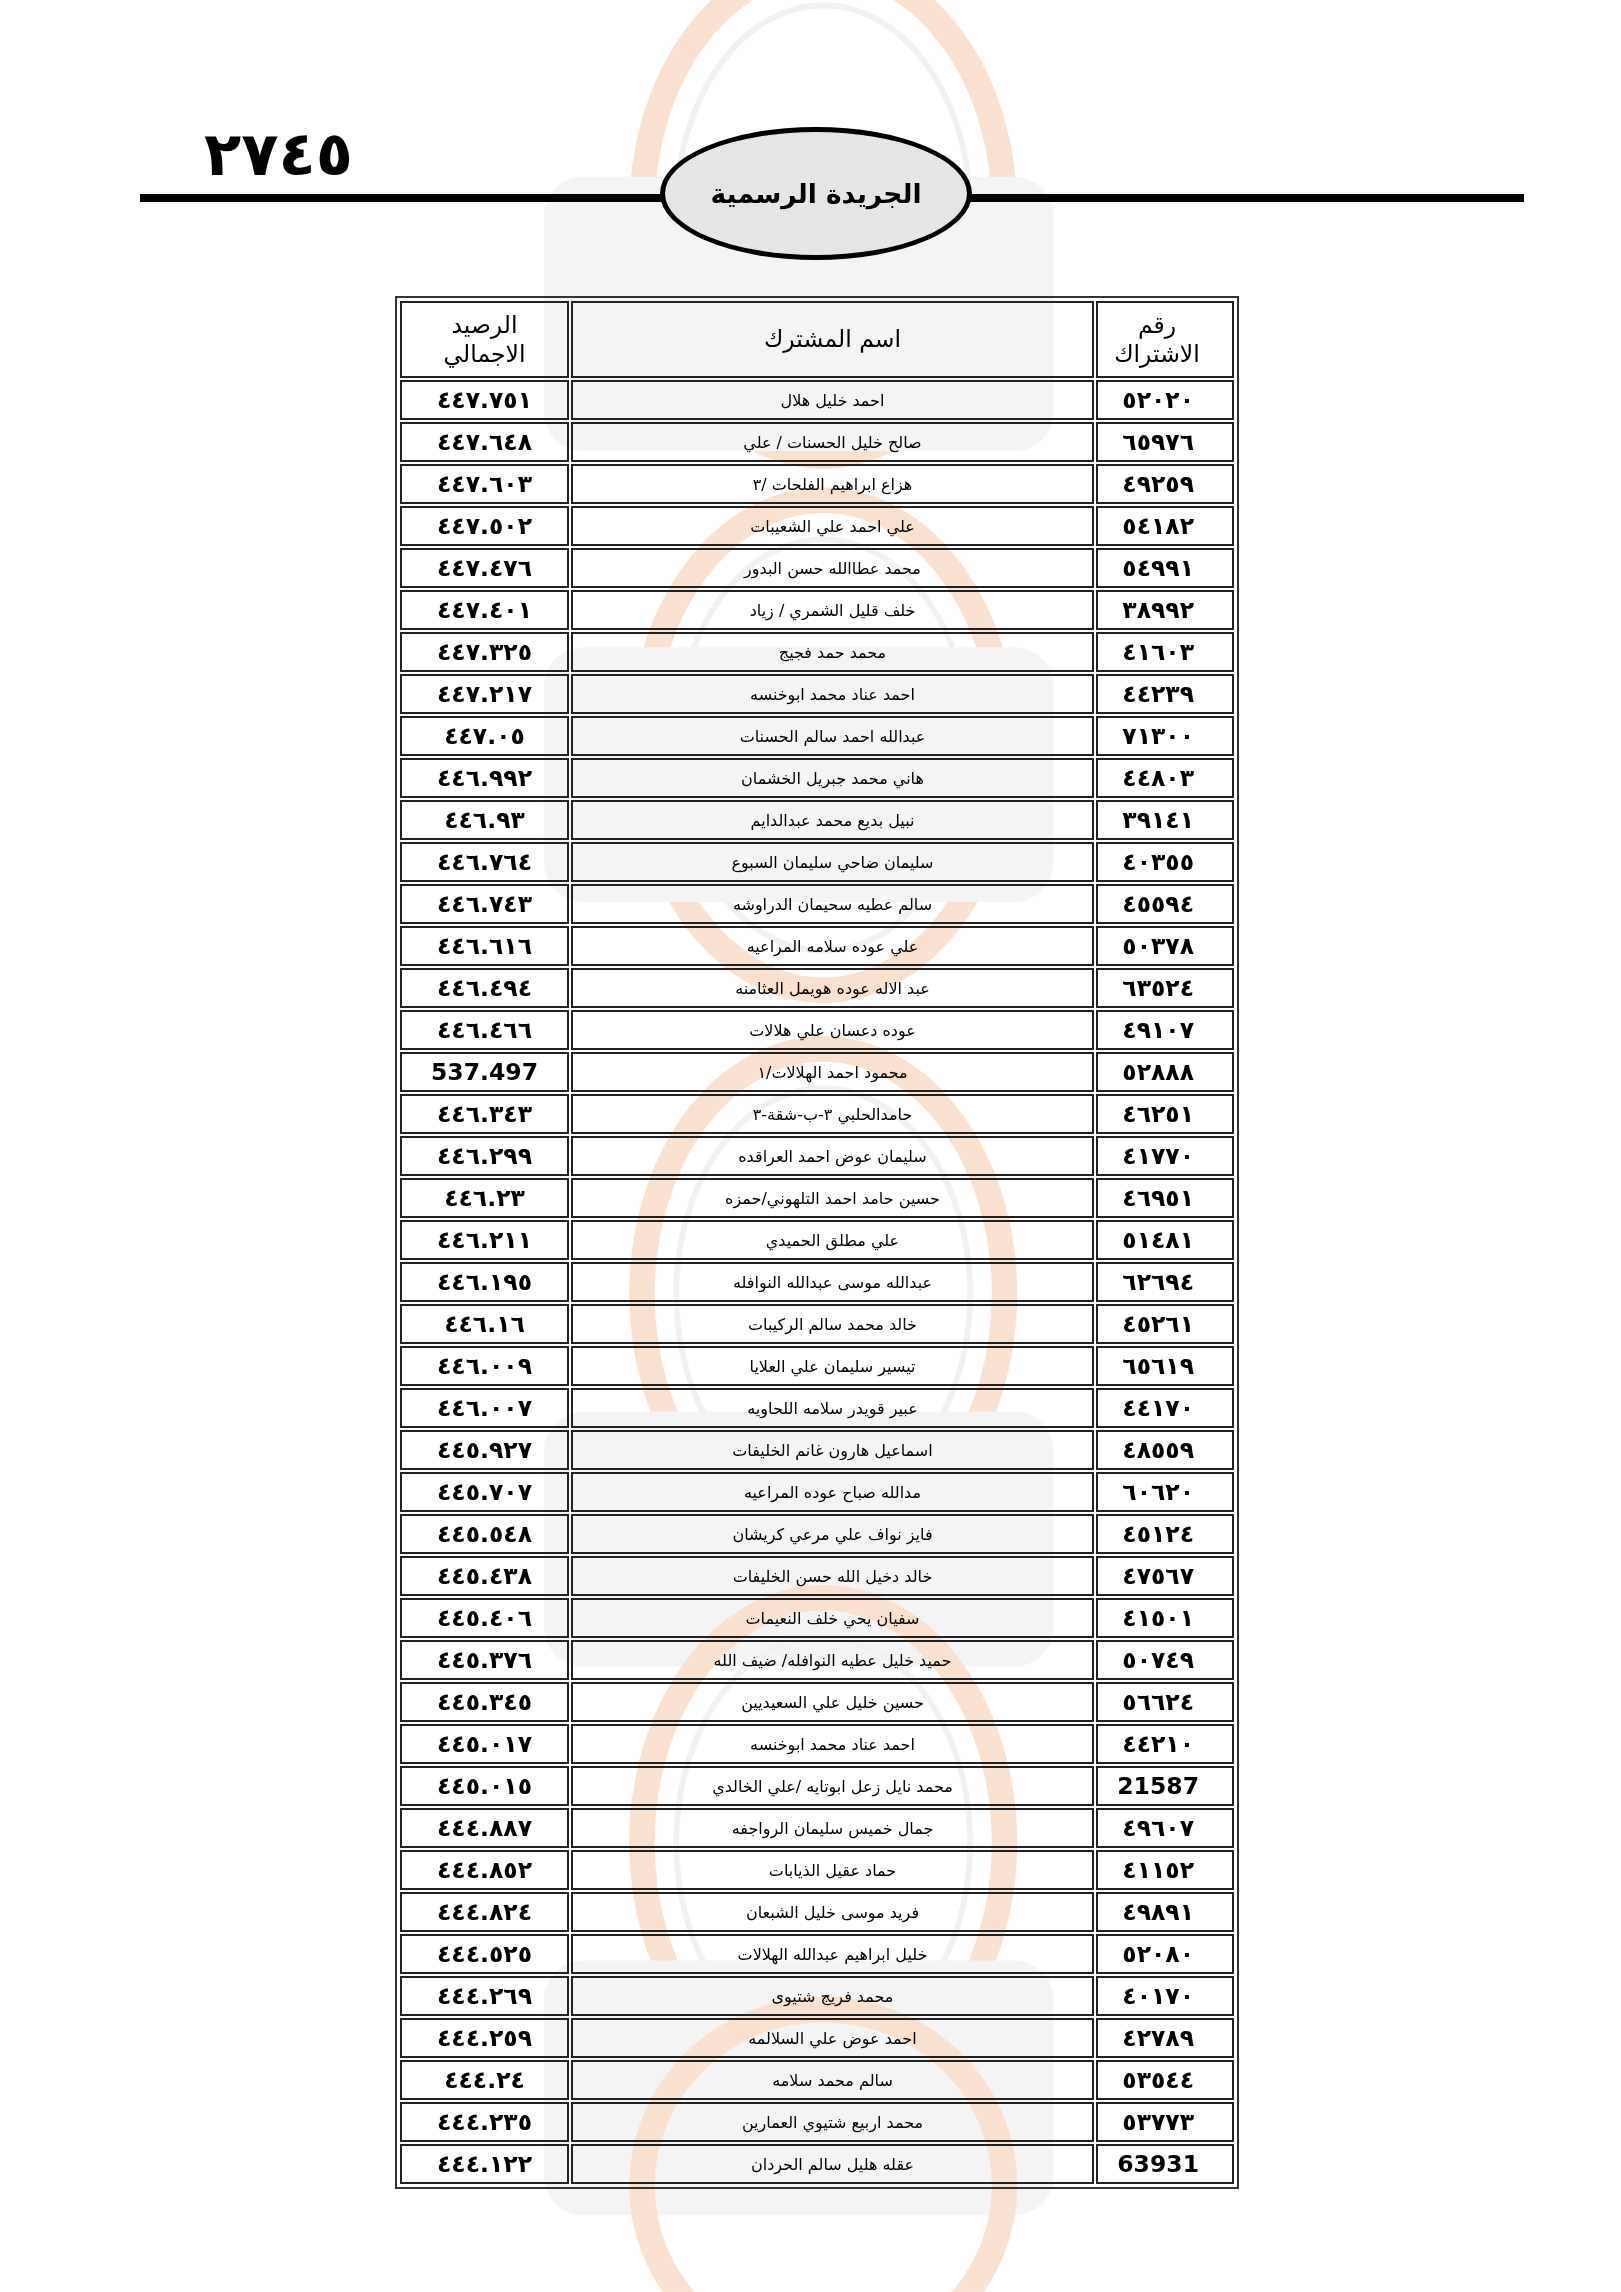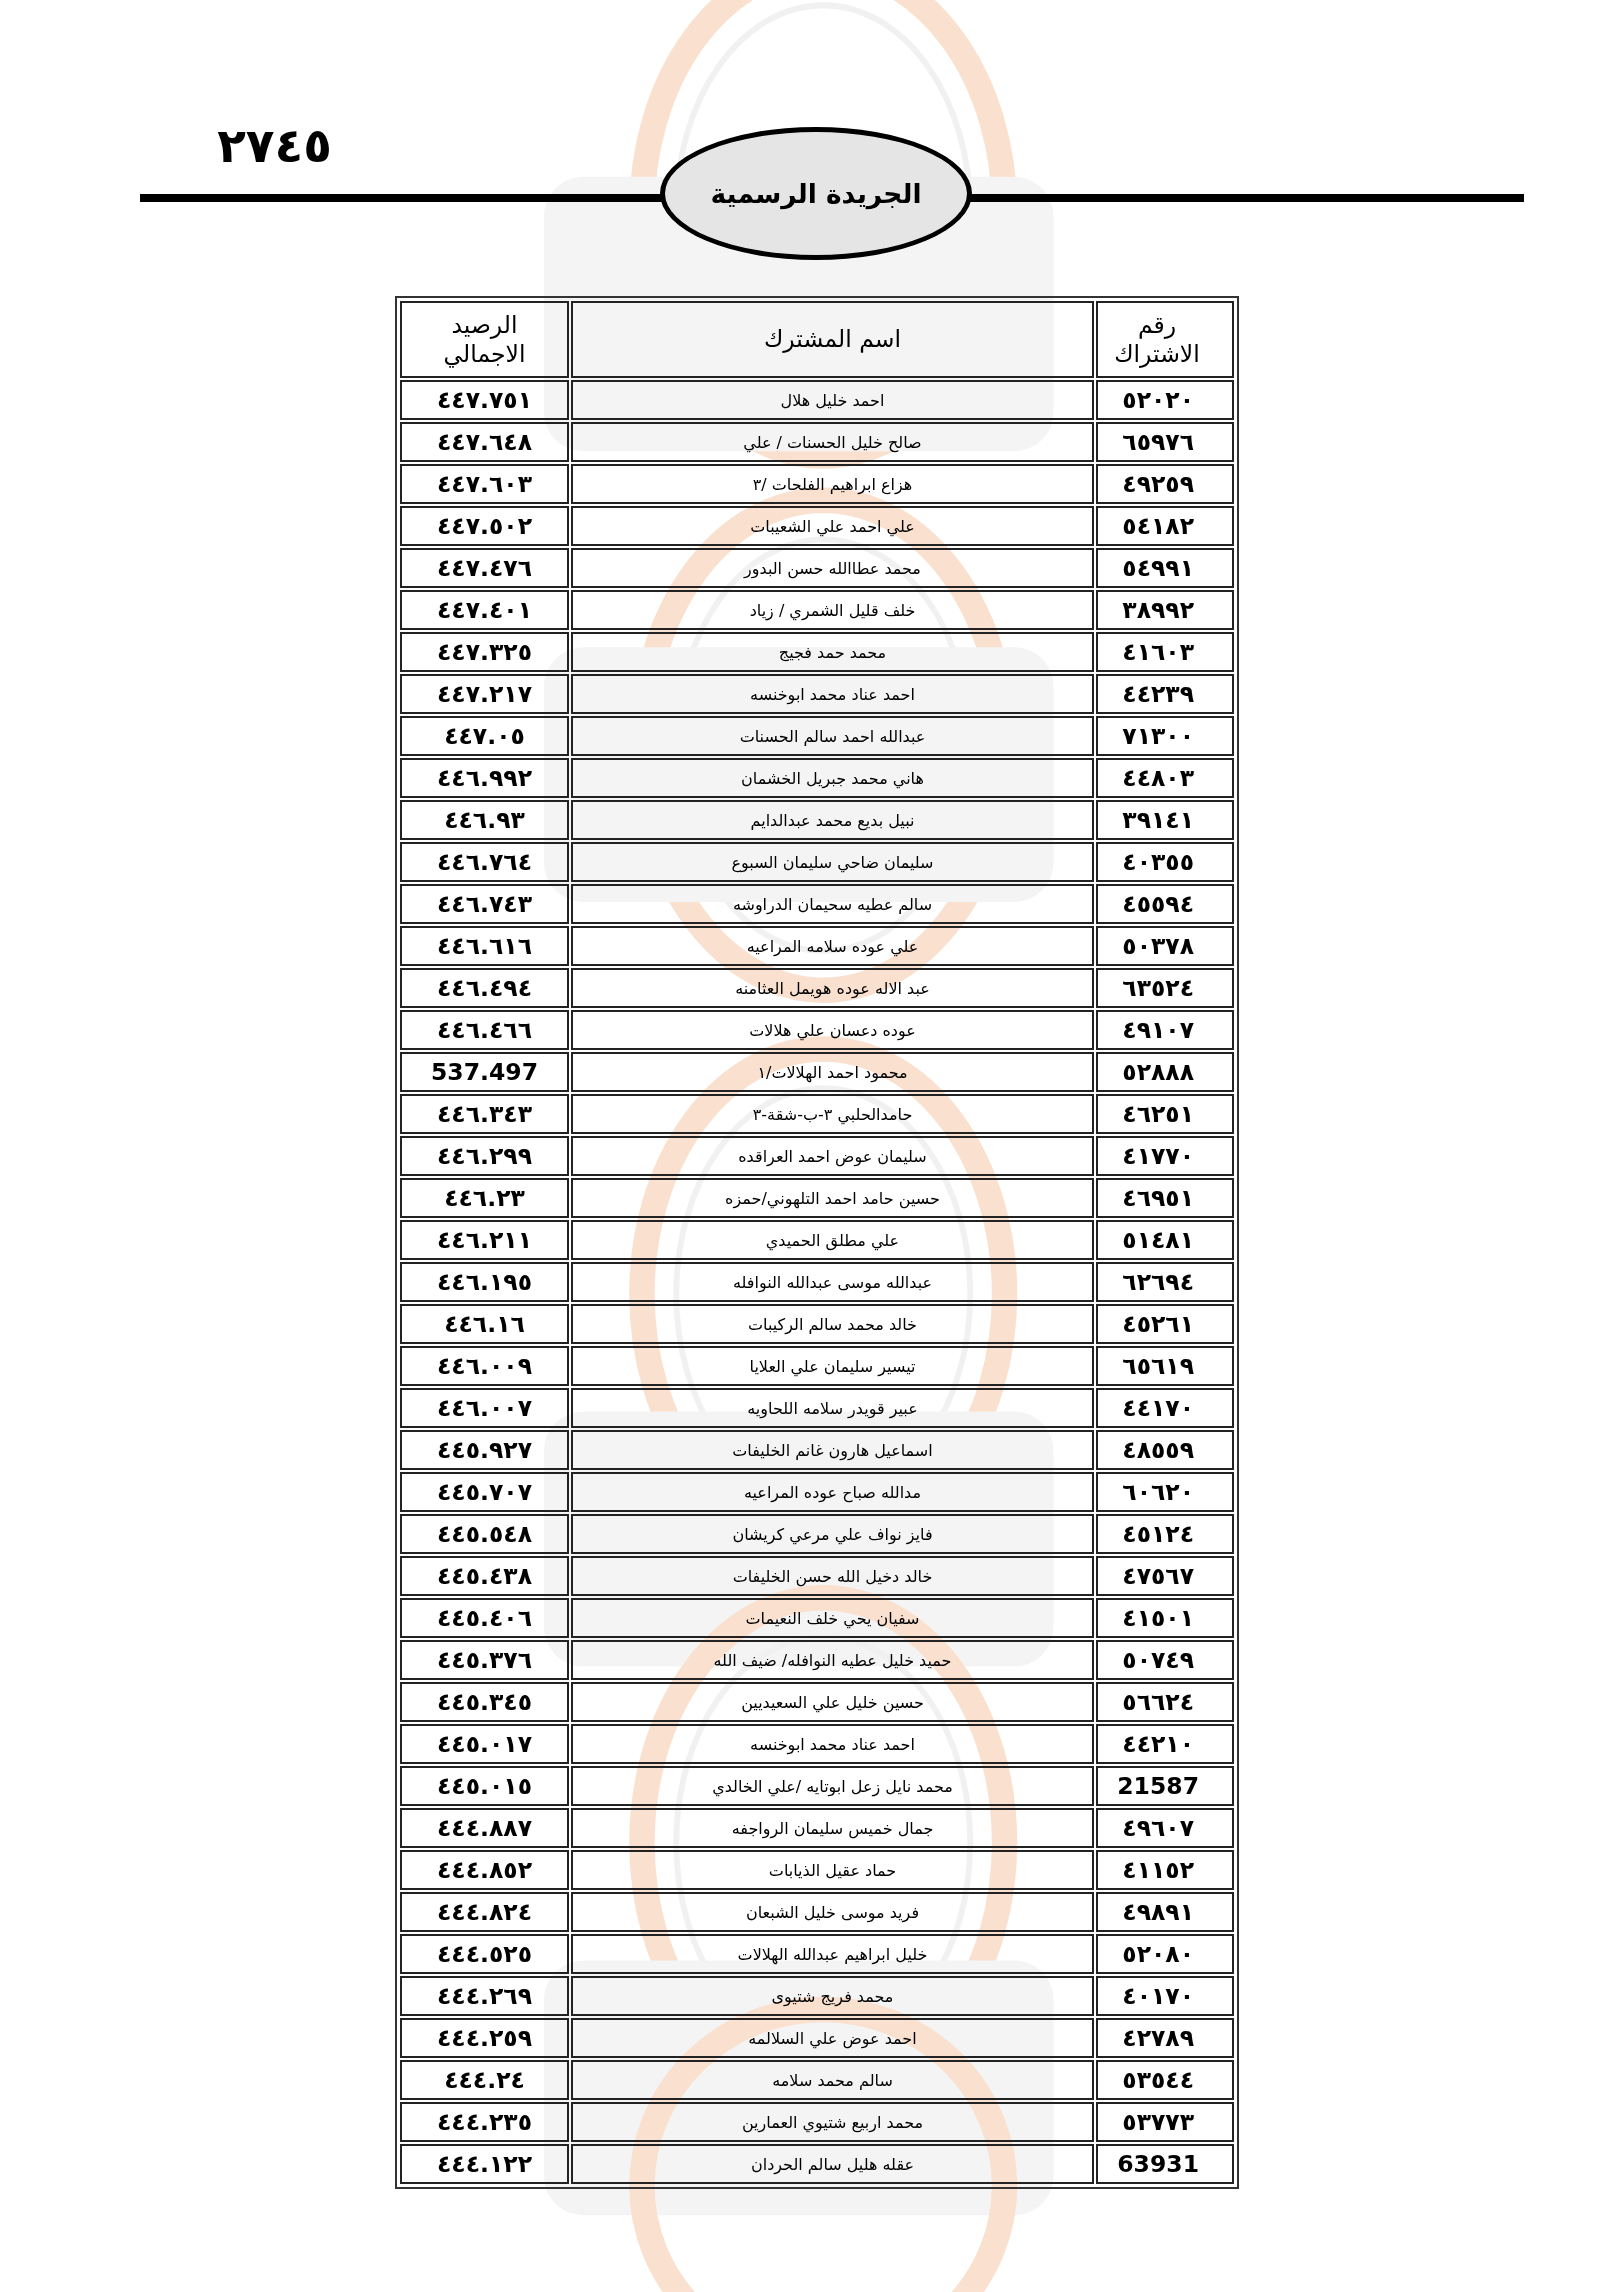--- a/index.html
+++ b/index.html
@@ -4,21 +4,21 @@
   <style>
     html, body { margin: 0; padding: 0; }
     body {
       width: 1621px; height: 2293px; background: #ffffff;
       position: relative; overflow: hidden;
       font-family: "DejaVu Sans", sans-serif; color: #000;
     }
     .watermark { position: absolute; left: 0; top: 0; width: 1621px; height: 2293px; pointer-events: none; z-index: 0; }
     .page-number {
       position: absolute; left: 196px; top: 118px; width: 157px;
-      font-size: 47px; font-weight: bold; text-align: center; letter-spacing: 2px;
+      font-size: 61px; font-weight: bold; text-align: right; letter-spacing: 2px;
       z-index: 2;
     }
     .rule {
       position: absolute; left: 140px; top: 194px; width: 1384px; height: 7.8px;
       background: #000; z-index: 1;
     }
     .masthead {
       position: absolute; left: 660px; top: 127px; width: 312px; height: 133px;
       border: 5.9px solid #000; border-radius: 50%; background: #e5e5e5;
       box-sizing: border-box; z-index: 2;

